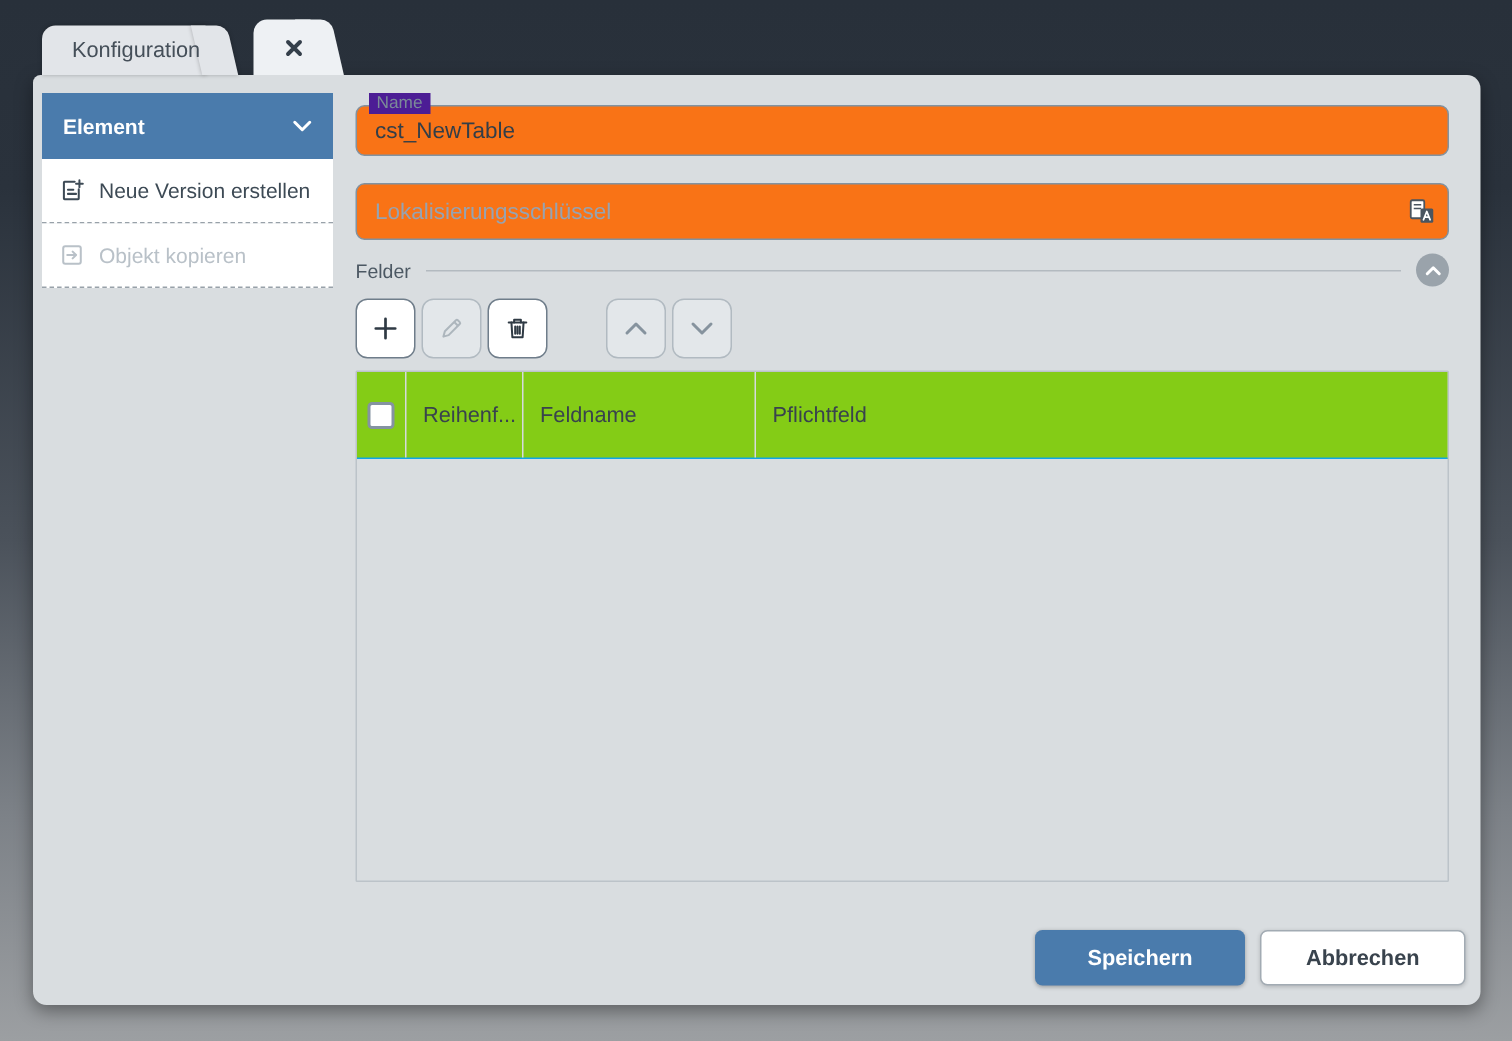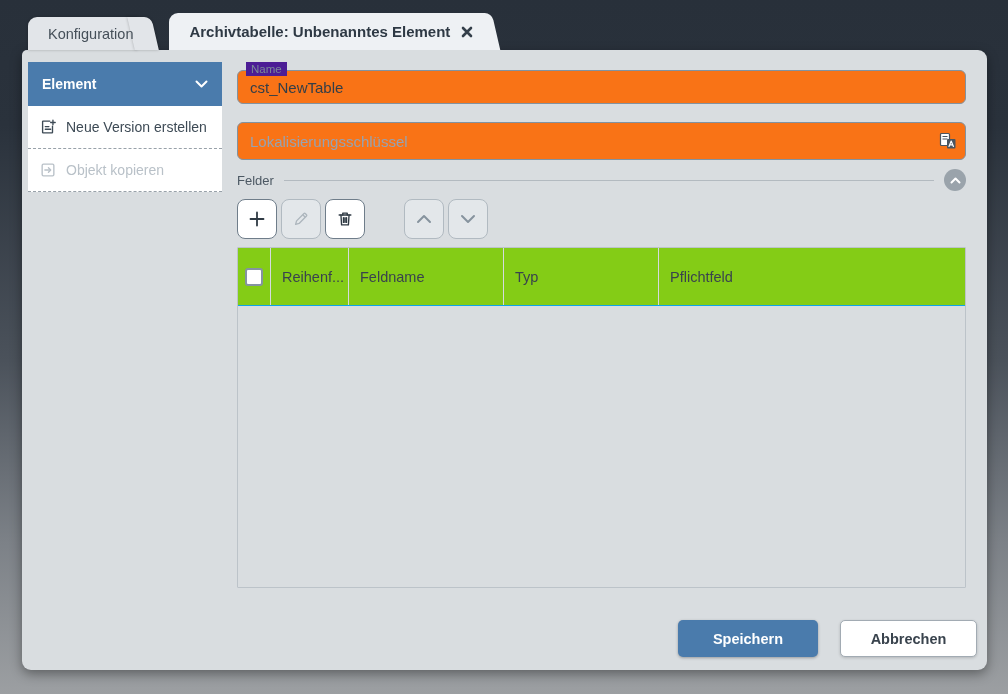--- a/index.html
+++ b/index.html
@@ -71,21 +71,21 @@
   .col-1 { width:78px; flex:0 0 auto; }
   .col-2 { width:155px; flex:0 0 auto; }
   .col-3 { width:155px; flex:0 0 auto; }
   .col-4 { width:152px; flex:0 0 auto; }
   .col-5 { flex:1; }
   .checkbox { width:18px; height:18px; border:2px solid #8593a1; border-radius:3px; background:#fff; cursor:pointer; }
   .tbody { height:282px; background:#dce0e3; display:flex; align-items:center; justify-content:center; }
   .empty-text { font-size:14.5px; color:#3f4a54; }
 
   
-  .footer { position:absolute; right:10px; bottom:13px; display:flex; gap:22px; }
+  .footer { position:absolute; right:10px; bottom:13px; display:flex; gap:10px; }
   .btn { height:37px; border-radius:5px; font-size:14.5px; display:flex; align-items:center; justify-content:center;
     cursor:pointer; font-family:"Liberation Sans",sans-serif; }
   .btn-primary { width:140px; background:#4a7bac; color:#fff; font-weight:700; border:1px solid #4069931; box-shadow:0 1px 3px rgba(0,0,0,.3); border:none; }
   .btn-secondary { width:137px; background:#fff; color:#39434d; font-weight:600; border:1px solid #a2abb3; box-shadow:0 1px 3px rgba(0,0,0,.18); }
 
   svg { display:block; }
 </style>
 </head>
 <body>
 
@@ -93,21 +93,20 @@
 
   <div class="tabbar">
     <div class="tab tab-inactive">
       <span class="tab-face"></span>
       <span class="tab-slant"></span>
       <span class="tab-label">Konfiguration</span>
     </div>
     <div class="tab tab-active">
       <span class="tab-face"></span>
       <span class="tab-slant"></span>
-      <span class="tab-label">Archivtabelle: Unbenanntes Element</span>
       <span class="tab-close">
         <svg width="12" height="12" viewBox="0 0 12 12">
             <path d="M2 2l8 8M10 2l-8 8" stroke="#343f4a" stroke-width="2.6" stroke-linecap="round"></path>
           </svg>
       </span>
     </div>
   </div>
 
   <div class="panel">
 
@@ -216,21 +215,20 @@
         </div>
       </div>
 
       <div class="ftable">
         <div class="thead">
           <div class="th col-cb">
             <span class="checkbox"></span>
           </div>
           <div class="th col-1">Reihenf...</div>
           <div class="th col-2">Feldname</div>
-          <div class="th col-3">Typ</div>
           <div class="th col-4">Pflichtfeld</div>
         </div>
       </div>
 
     </div>
 
     <div class="footer">
       <button class="btn btn-primary">Speichern</button>
       <button class="btn btn-secondary">Abbrechen</button>
     </div>

